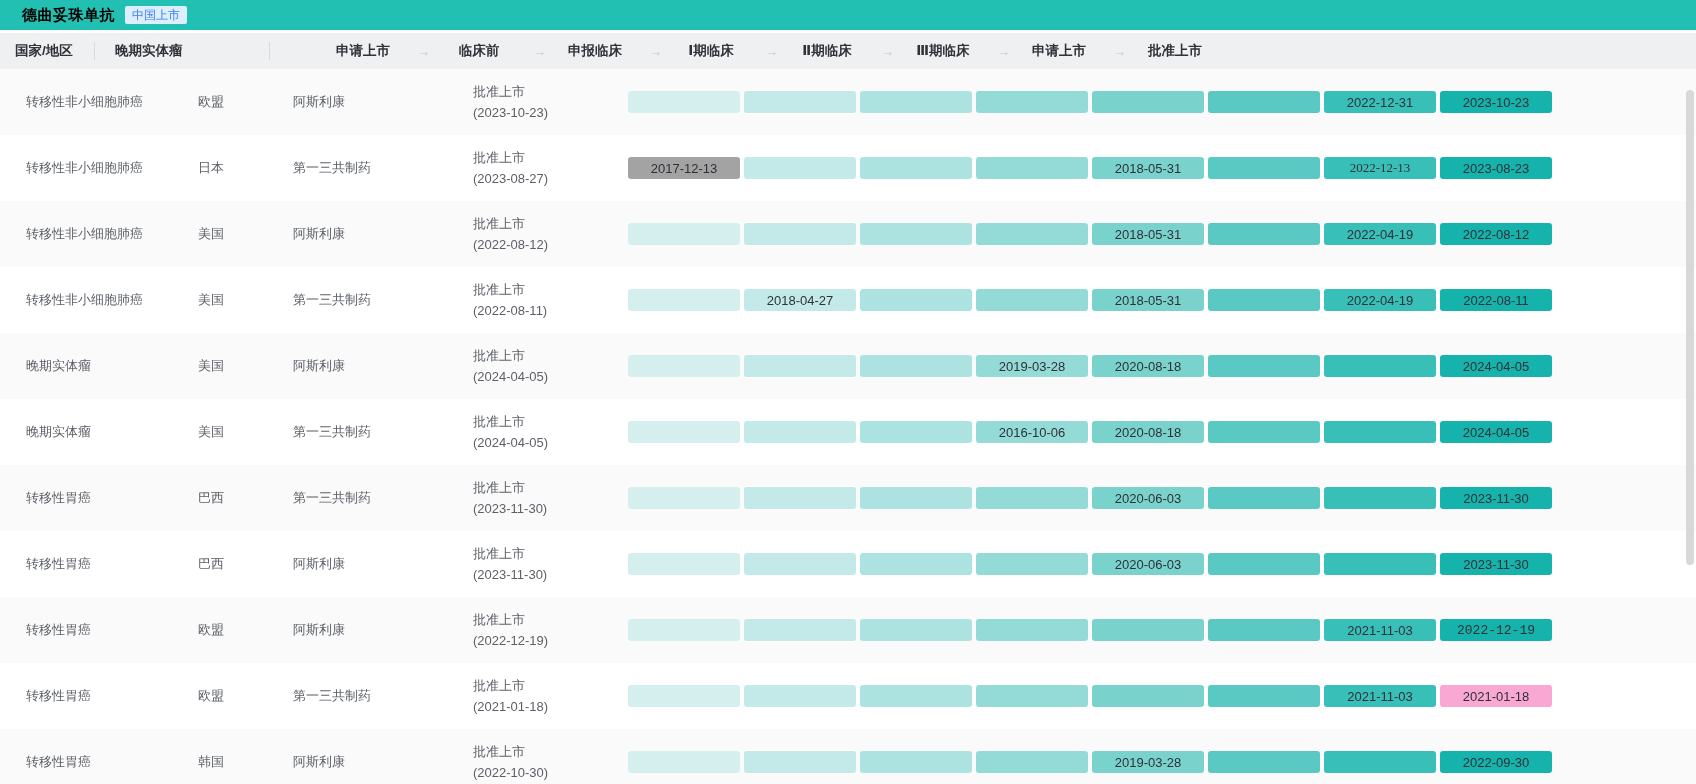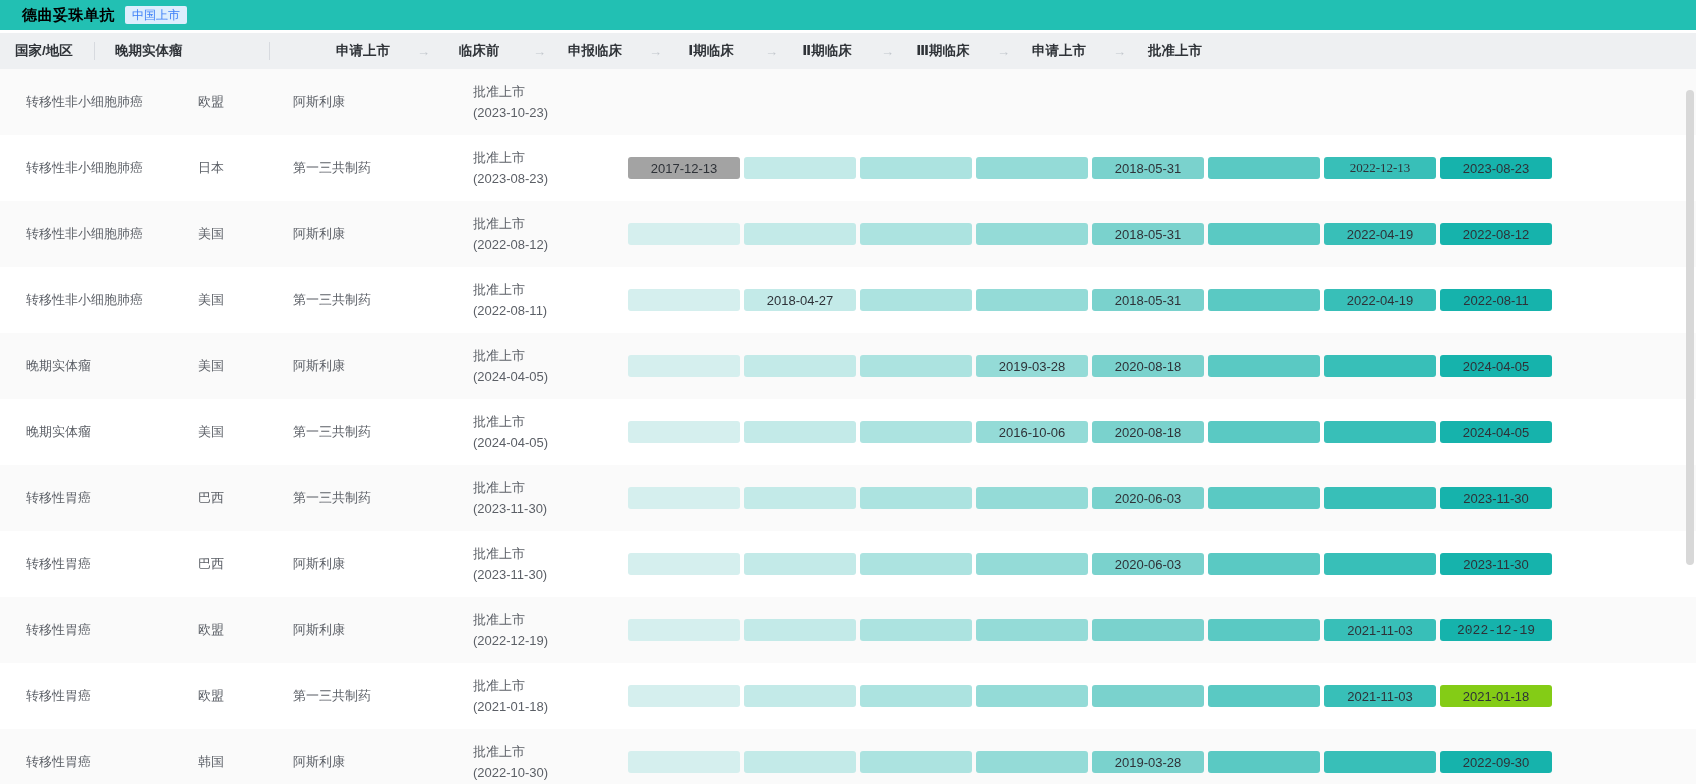--- a/index.html
+++ b/index.html
@@ -66,28 +66,38 @@
   </div>
   <div id="tbody">
       <div class="row odd">
         <div class="bc1">转移性非小细胞肺癌</div>
         <div class="bc2">欧盟</div>
         <div class="bc3">阿斯利康</div>
         <div class="bc4">
           <span>批准上市</span>
           <span>(2023-10-23)</span>
         </div>
+        <div class="timeline">
+          <div class="bar" style="background: rgb(213, 239, 238);"></div>
+          <div class="bar" style="background: rgb(195, 234, 232);"></div>
+          <div class="bar" style="background: rgb(172, 227, 224);"></div>
+          <div class="bar" style="background: rgb(148, 219, 215);"></div>
+          <div class="bar" style="background: rgb(122, 210, 205);"></div>
+          <div class="bar" style="background: rgb(90, 201, 195);"></div>
+          <div class="bar" style="background: rgb(56, 191, 184);">2022-12-31</div>
+          <div class="bar" style="background: rgb(22, 179, 172);">2023-10-23</div>
+        </div>
       </div>
       <div class="row">
         <div class="bc1">转移性非小细胞肺癌</div>
         <div class="bc2">日本</div>
         <div class="bc3">第一三共制药</div>
         <div class="bc4">
           <span>批准上市</span>
-          <span>(2023-08-23)</span>
+          <span>(2023-08-27)</span>
         </div>
         <div class="timeline">
           <div class="bar" style="background: #a3a3a3;">2017-12-13</div>
           <div class="bar" style="background: rgb(195, 234, 232);"></div>
           <div class="bar" style="background: rgb(172, 227, 224);"></div>
           <div class="bar" style="background: rgb(148, 219, 215);"></div>
           <div class="bar" style="background: rgb(122, 210, 205);">2018-05-31</div>
           <div class="bar" style="background: rgb(90, 201, 195);"></div>
           <div class="bar" style="background: rgb(56, 191, 184); font-family: Liberation Serif, serif;">2022-12-13</div>
           <div class="bar" style="background: rgb(22, 179, 172);">2023-08-23</div>
@@ -235,21 +245,21 @@
           <span>(2021-01-18)</span>
         </div>
         <div class="timeline">
           <div class="bar" style="background: rgb(213, 239, 238);"></div>
           <div class="bar" style="background: rgb(195, 234, 232);"></div>
           <div class="bar" style="background: rgb(172, 227, 224);"></div>
           <div class="bar" style="background: rgb(148, 219, 215);"></div>
           <div class="bar" style="background: rgb(122, 210, 205);"></div>
           <div class="bar" style="background: rgb(90, 201, 195);"></div>
           <div class="bar" style="background: rgb(56, 191, 184);">2021-11-03</div>
-          <div class="bar" style="background: #84cc16;">2021-01-18</div>
+          <div class="bar" style="background: #f9a8d4;">2021-01-18</div>
         </div>
       </div>
       <div class="row odd">
         <div class="bc1">转移性胃癌</div>
         <div class="bc2">韩国</div>
         <div class="bc3">阿斯利康</div>
         <div class="bc4">
           <span>批准上市</span>
           <span>(2022-10-30)</span>
         </div>

